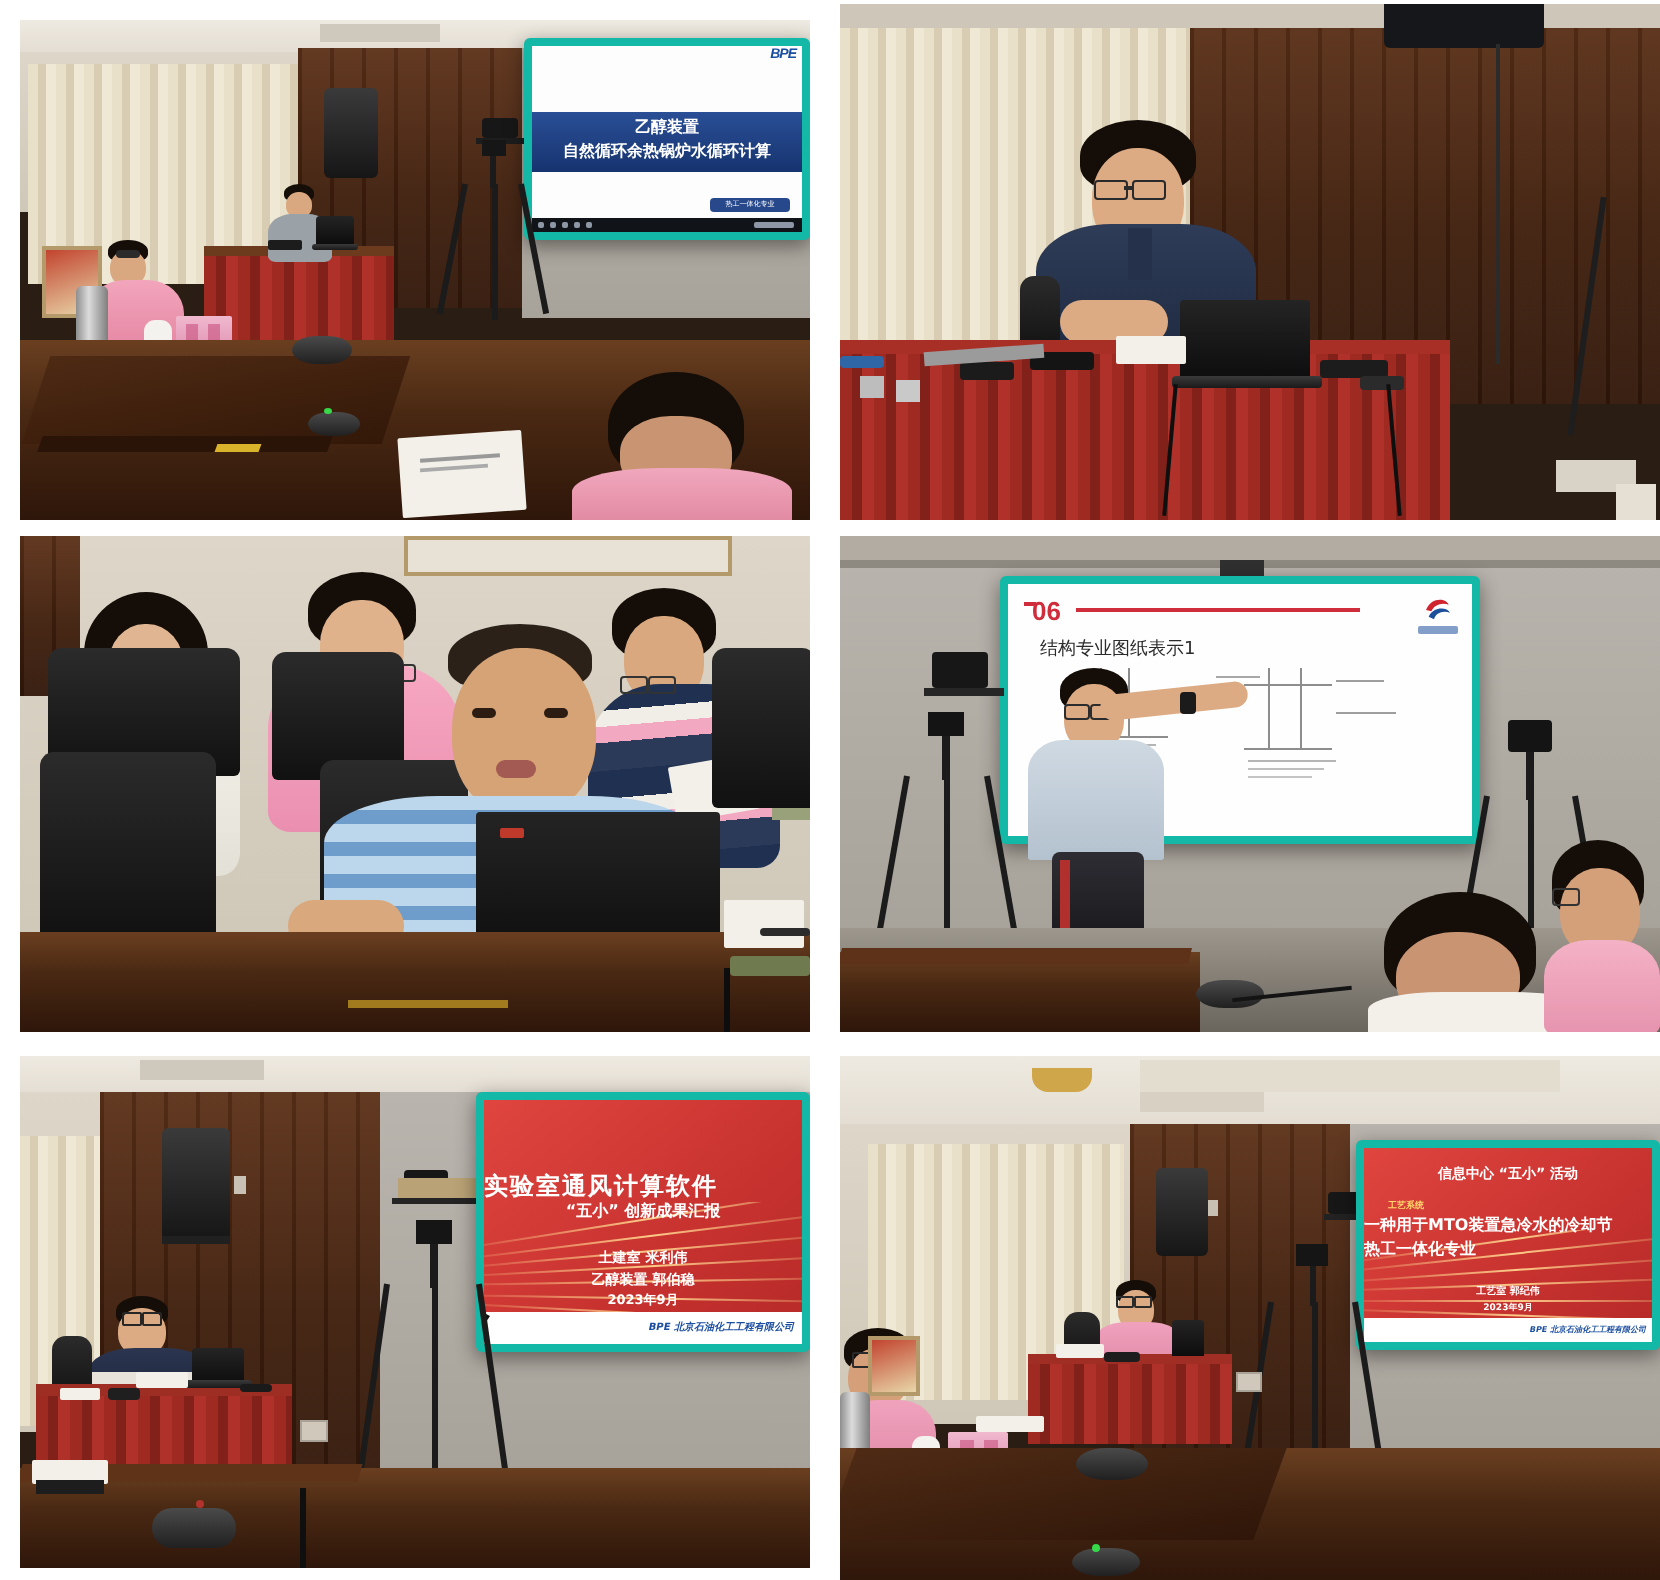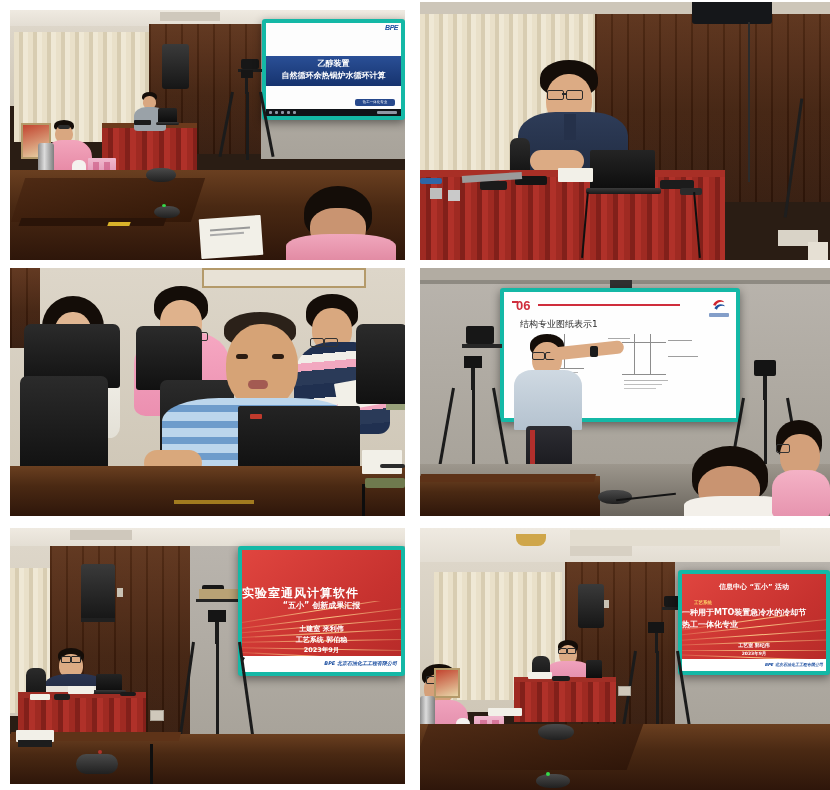--- a/index.html
+++ b/index.html
@@ -416,21 +416,21 @@
               <i style="left:-12%;top:52%;width:130%;transform:rotate(-3deg);"></i>
               <i style="left:-12%;top:58%;width:130%;transform:rotate(-1deg);"></i>
               <i style="left:-12%;top:64%;width:130%;transform:rotate(1deg);"></i>
               <i style="left:-12%;top:70%;width:130%;transform:rotate(3deg);"></i>
               <i style="left:-12%;top:76%;width:130%;transform:rotate(5deg);"></i>
               <i style="left:-12%;top:82%;width:130%;transform:rotate(7deg);"></i>
             </div>
             <div class="hdr cjk" style="top:10px;font-size:8px;margin-top:40px;">“五小” 创新成果汇报</div>
             <div class="main cjk" style="top:35px;font-size:12px;letter-spacing:1px;">实验室通风计算软件</div>
             <div class="by cjk" style="top:74px;font-size:7px;font-weight:bold;">土建室  米利伟</div>
-            <div class="by cjk" style="top:85px;font-size:7px;font-weight:bold;">工艺系统 郭伯稳</div>
+            <div class="by cjk" style="top:85px;font-size:7px;font-weight:bold;">乙醇装置 郭伯稳</div>
             <div class="by cjk" style="top:96px;font-size:6.5px;font-weight:bold;">2023年9月</div>
             <div class="footer" style="height:16px;">
               <div class="cjk" style="position:absolute;right:4px;top:4px;font-size:5px;color:#1b4ea0;font-weight:bold;font-style:italic;">BPE 北京石油化工工程有限公司</div>
             </div>
           </div>
         </div>
       </div>
 
       <div style="position:absolute;left:231px;top:128px;width:0;height:0;border-left:4px solid #111;border-bottom:6px solid transparent;border-top:2px solid transparent;"></div>
 

